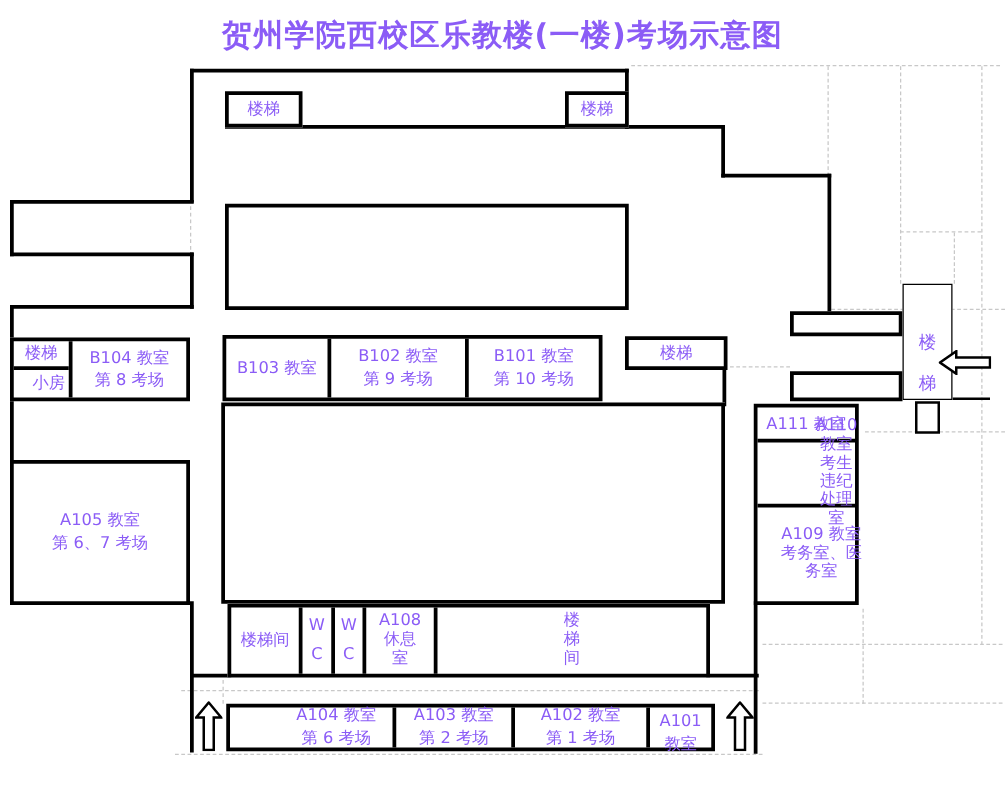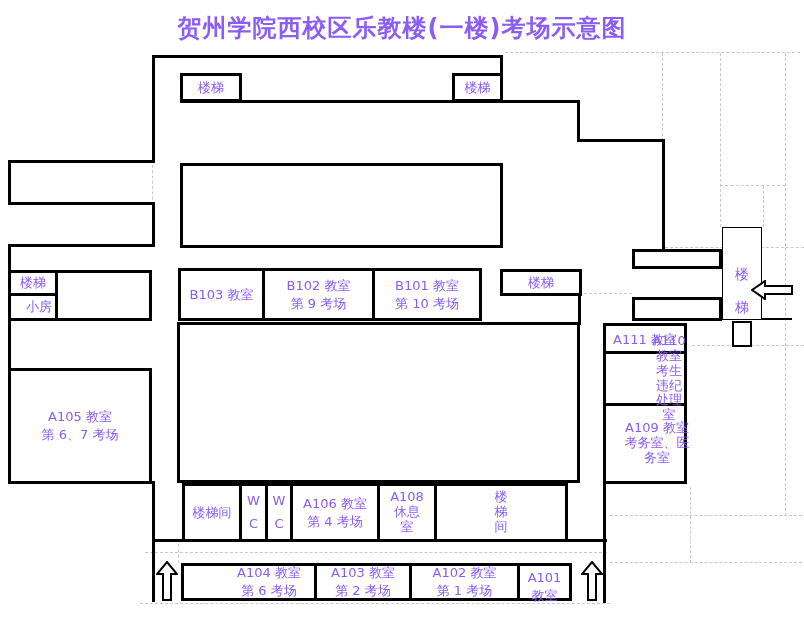--- a/index.html
+++ b/index.html
@@ -86,20 +86,24 @@
 
   <div class="row" style="left:8px;top:270px;width:144px;height:51px;">
     <div class="col" style="width:47px;border-right:3px solid #000;">
       <div class="ccell" style="height:23px;">
         <span class="lbl">楼梯</span>
       </div>
       <div class="ccell last" style="flex:1;">
         <span class="lbl">小房</span>
       </div>
     </div>
+    <div class="cell last" style="flex:1;">
+      <span class="lbl">B104 教室</span>
+      <span class="lbl">第 8 考场</span>
+    </div>
   </div>
 
   <div class="row" style="left:178px;top:268px;width:304px;height:53px;">
     <div class="cell" style="width:84px;">
       <span class="lbl">B103 教室</span>
     </div>
     <div class="cell" style="width:110px;">
       <span class="lbl">B102 教室</span>
       <span class="lbl">第 9 考场</span>
     </div>
@@ -149,24 +153,20 @@
     <div class="cell" style="width:57px;">
       <span class="lbl">楼梯间</span>
     </div>
     <div class="cell" style="width:26px;line-height:1.7;">
       <span class="lbl">W</span>
       <span class="lbl">C</span>
     </div>
     <div class="cell" style="width:25px;line-height:1.7;">
       <span class="lbl">W</span>
       <span class="lbl">C</span>
-    </div>
-    <div class="cell" style="width:87px;">
-      <span class="lbl">A106 教室</span>
-      <span class="lbl">第 4 考场</span>
     </div>
     <div class="cell tight" style="width:57px;">
       <span class="lbl">A108</span>
       <span class="lbl">休息</span>
       <span class="lbl">室</span>
     </div>
     <div class="cell last tight" style="flex:1;">
       <span class="lbl">楼</span>
       <span class="lbl">梯</span>
       <span class="lbl">间</span>

